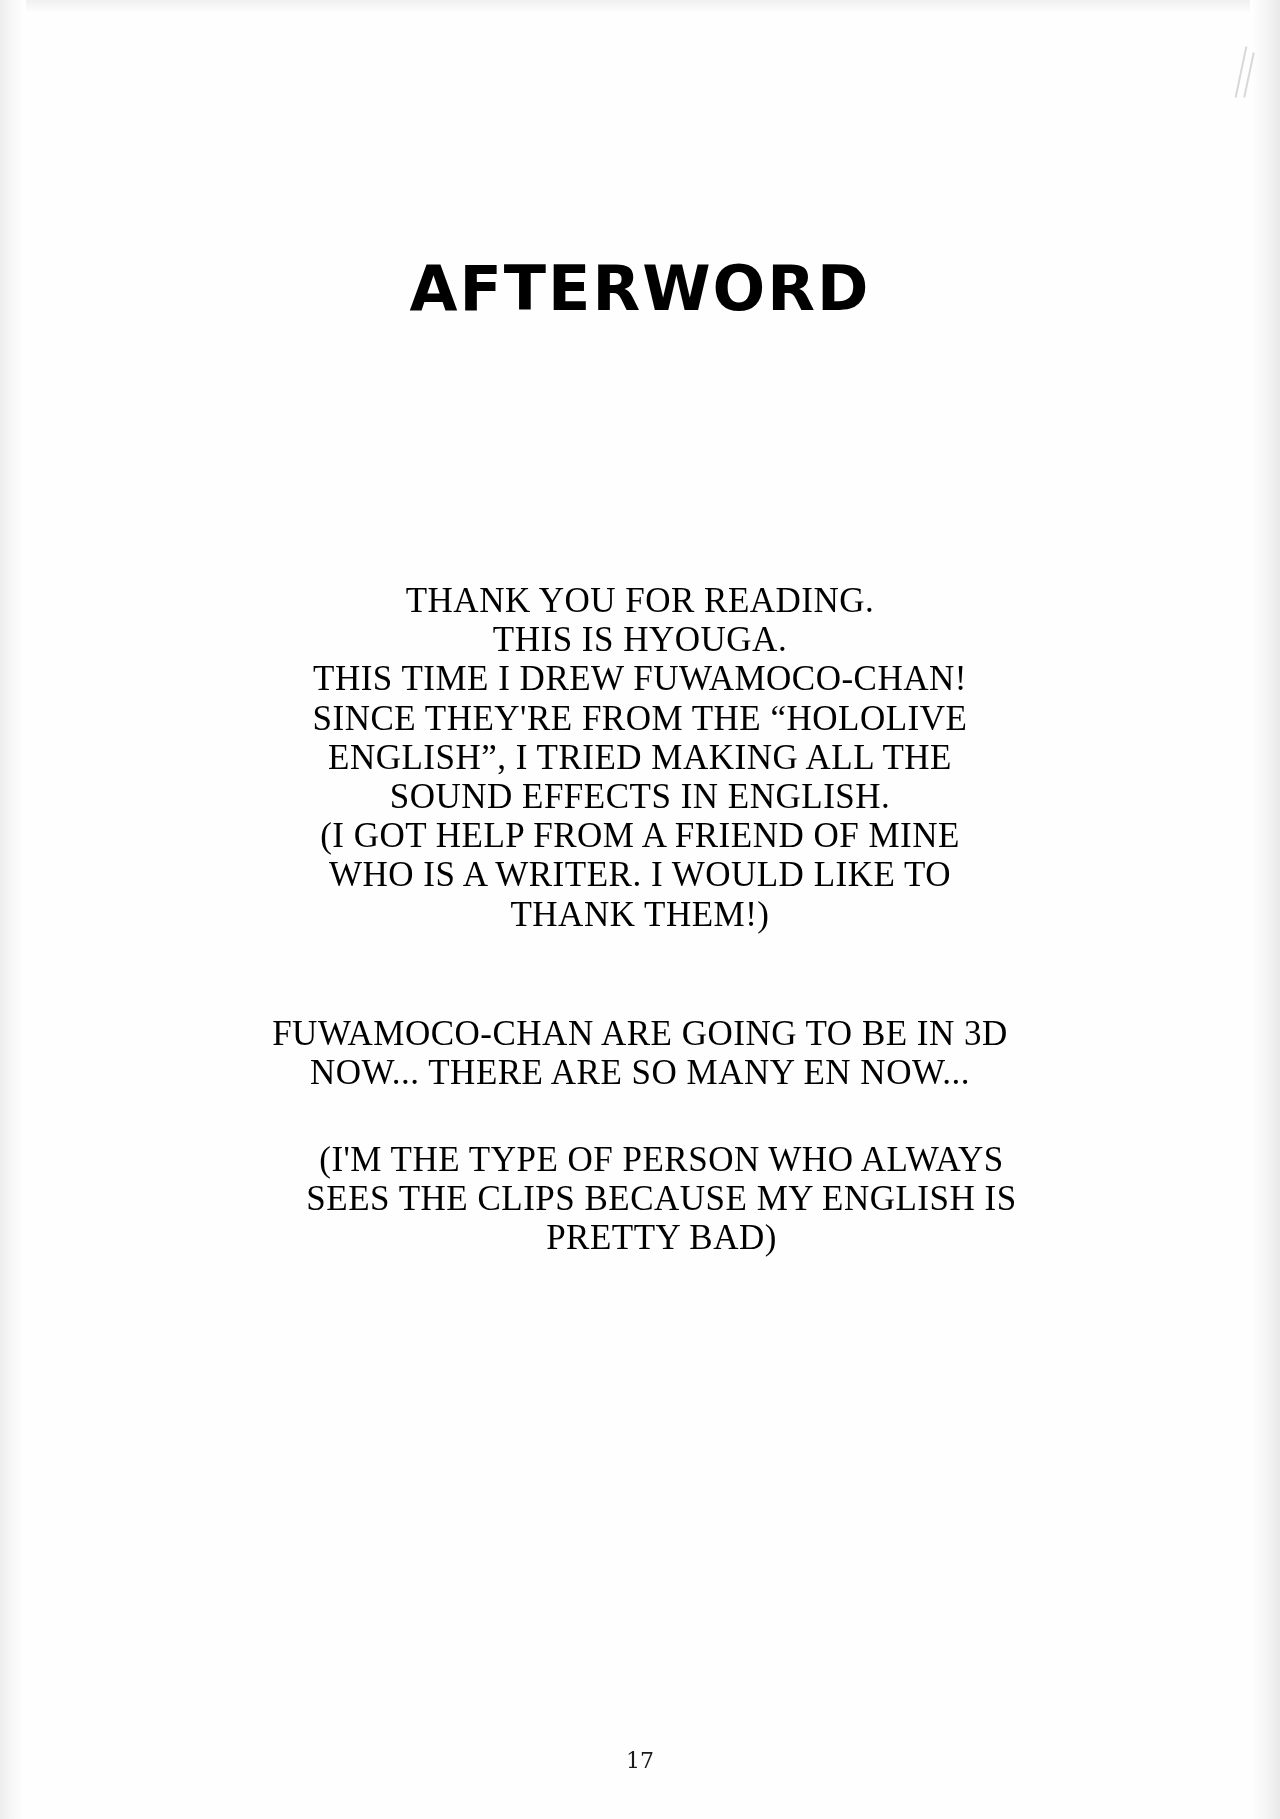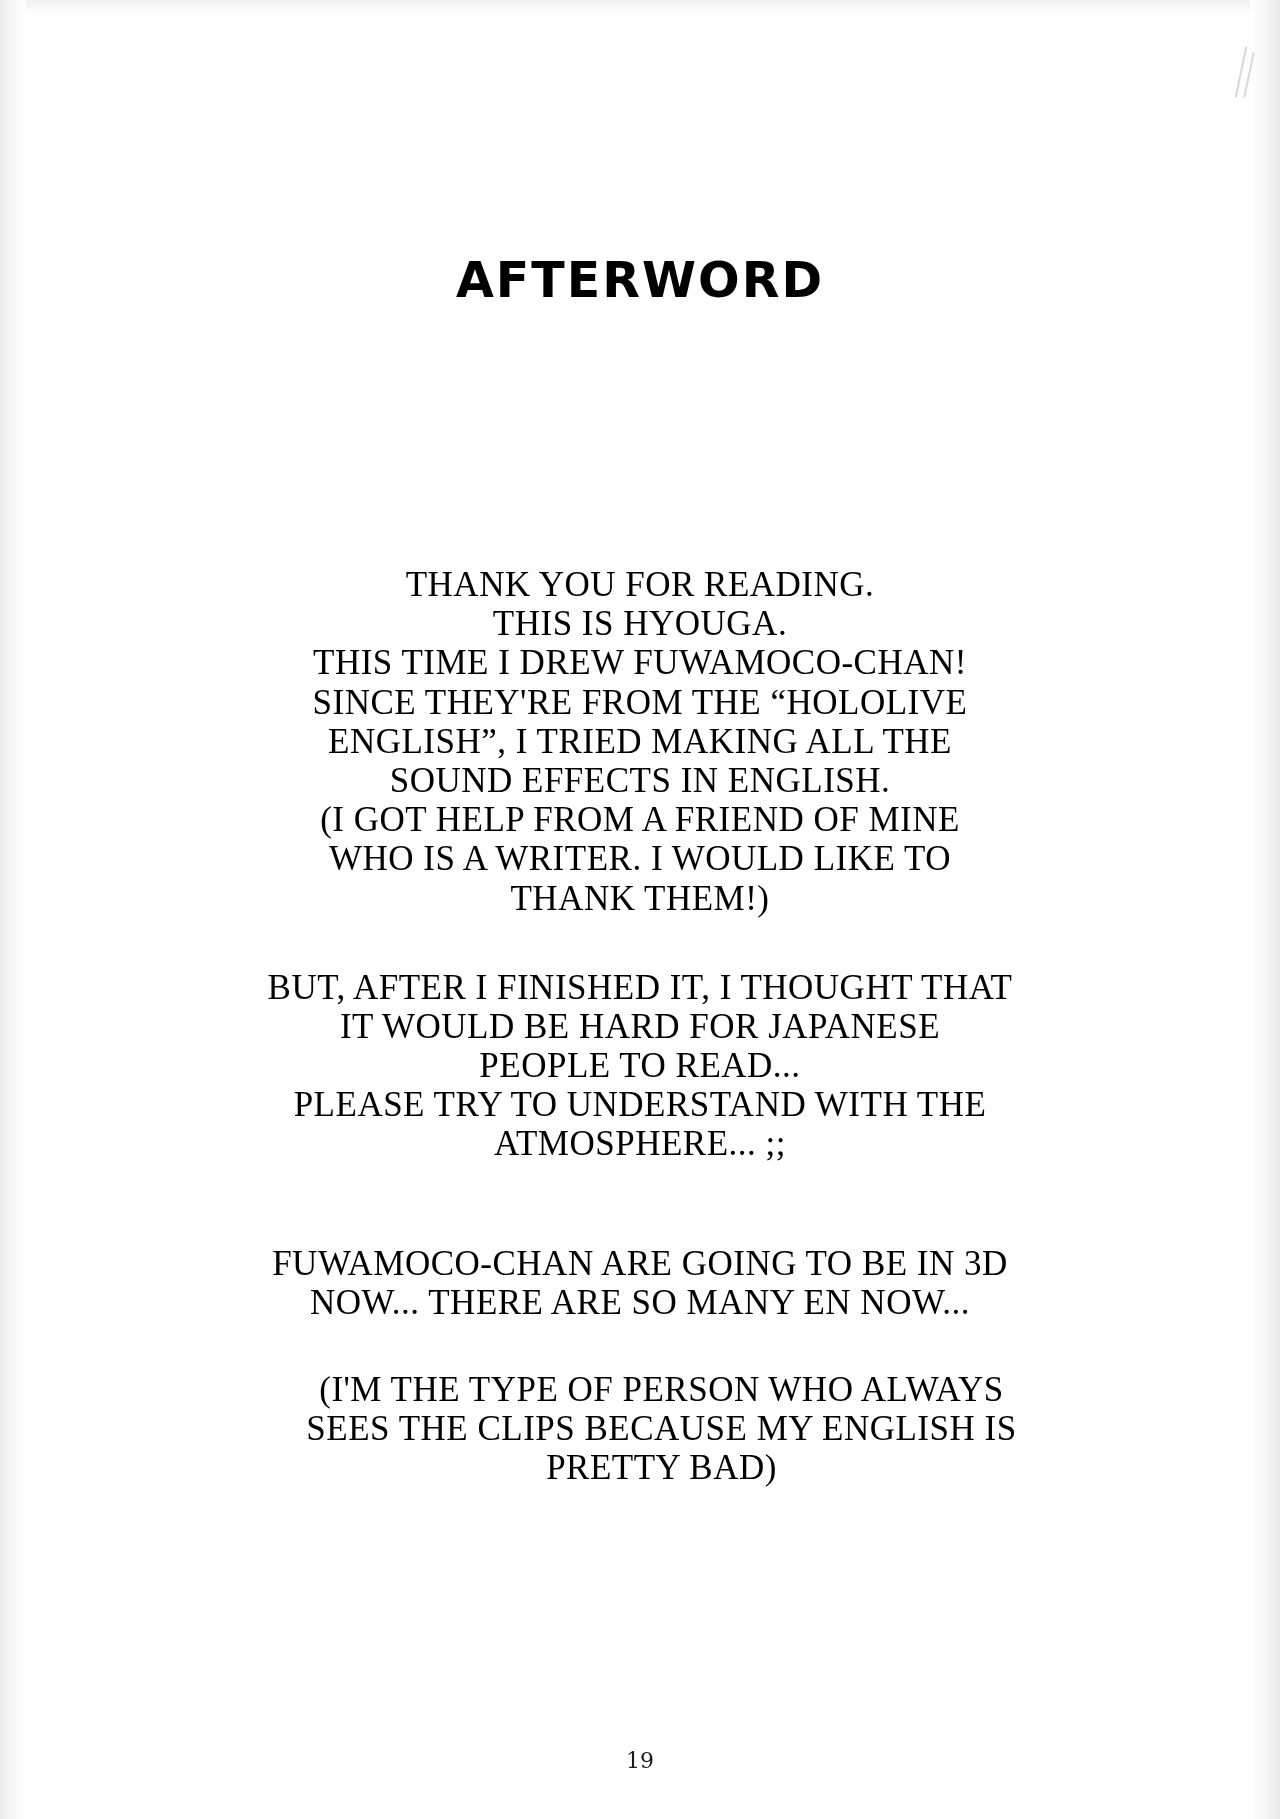--- a/index.html
+++ b/index.html
@@ -60,21 +60,21 @@
 
   .content {
     position: absolute;
     left: 0;
     top: 0;
     width: 100%;
   }
 
   .doc-title {
     text-align: center;
-    font-size: 49px;
+    font-size: 62px;
     letter-spacing: 2px;
     margin-top: 252px;
     font-weight: 600;
     font-family: "DejaVu Sans", sans-serif;
   }
 
   .body-block {
     text-align: center;
     font-size: 35px;
     line-height: 1.12;
@@ -120,30 +120,25 @@
     <p class="body-block" id="para-1">THANK YOU FOR READING.
 THIS IS HYOUGA.
 THIS TIME I DREW FUWAMOCO-CHAN!
 SINCE THEY'RE FROM THE “HOLOLIVE
 ENGLISH”, I TRIED MAKING ALL THE
 SOUND EFFECTS IN ENGLISH.
 (I GOT HELP FROM A FRIEND OF MINE
 WHO IS A WRITER. I WOULD LIKE TO
 THANK THEM!)</p>
 
-    <p class="body-block" id="para-2">BUT, AFTER I FINISHED IT, I THOUGHT THAT
-IT WOULD BE HARD FOR JAPANESE
-PEOPLE TO READ...
-PLEASE TRY TO UNDERSTAND WITH THE
-ATMOSPHERE... ;;</p>
 
     <p class="body-block" id="para-3">FUWAMOCO-CHAN ARE GOING TO BE IN 3D
 NOW... THERE ARE SO MANY EN NOW...</p>
 
     <p class="body-block" id="para-4">(I'M THE TYPE OF PERSON WHO ALWAYS
 SEES THE CLIPS BECAUSE MY ENGLISH IS
 PRETTY BAD)</p>
 
   </div>
 
-  <div class="page-number">19</div>
+  <div class="page-number">17</div>
 
 </div>
 
 </body></html>

